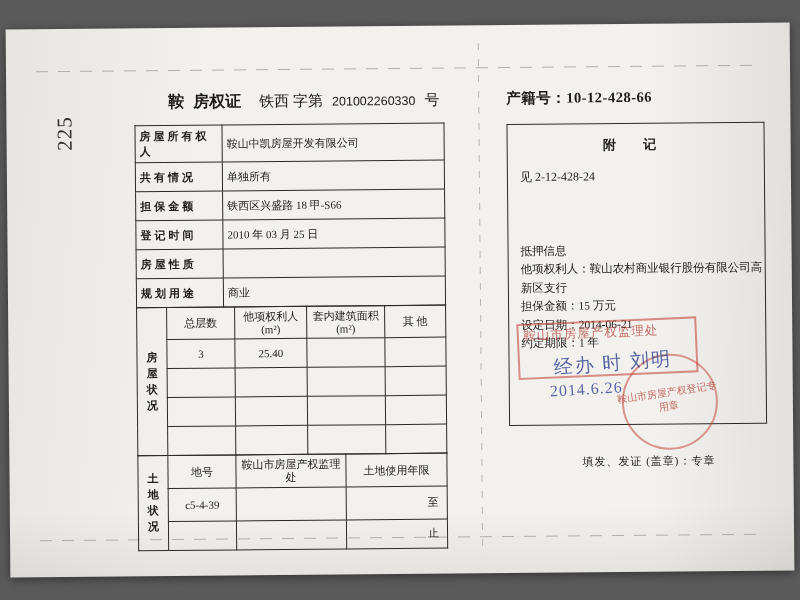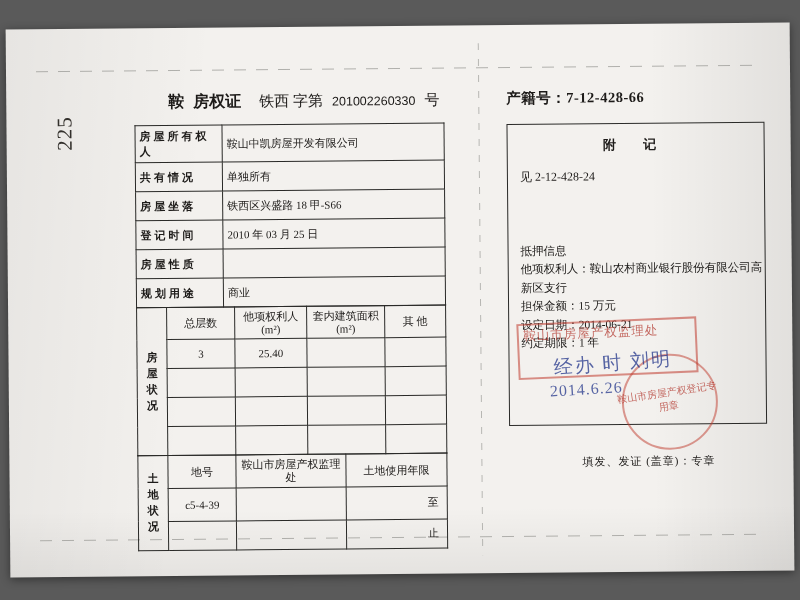--- a/index.html
+++ b/index.html
@@ -272,21 +272,21 @@
         <tbody>
           <tr>
             <td class="lbl">房屋所有权人</td>
             <td class="val">鞍山中凯房屋开发有限公司</td>
           </tr>
           <tr>
             <td class="lbl">共有情况</td>
             <td class="val">单独所有</td>
           </tr>
           <tr>
-            <td class="lbl">房屋坐落</td>
+            <td class="lbl">担保金额</td>
             <td class="val">铁西区兴盛路 18 甲-S66</td>
           </tr>
           <tr>
             <td class="lbl">登记时间</td>
             <td class="val">2010 年 03 月 25 日</td>
           </tr>
           <tr>
             <td class="lbl">房屋性质</td>
             <td class="val"></td>
           </tr>
@@ -367,21 +367,21 @@
             <td></td>
             <td></td>
             <td style="text-align:right; padding-right:8px;">止</td>
           </tr>
         </tbody>
       </table>
     </div>
 
     <div id="right-side">
       <div id="cert-no">
-        <span>产籍号：</span><span>7-12-428-66</span>
+        <span>产籍号：</span><span>10-12-428-66</span>
       </div>
 
       <div id="appendix-box">
         <div id="appendix-title">附 记</div>
         <div id="appendix-ref">见 2-12-428-24</div>
 
         <div id="mortgage">
           <div>抵押信息</div>
           <div>他项权利人：鞍山农村商业银行股份有限公司高</div>
           <div>新区支行</div>

